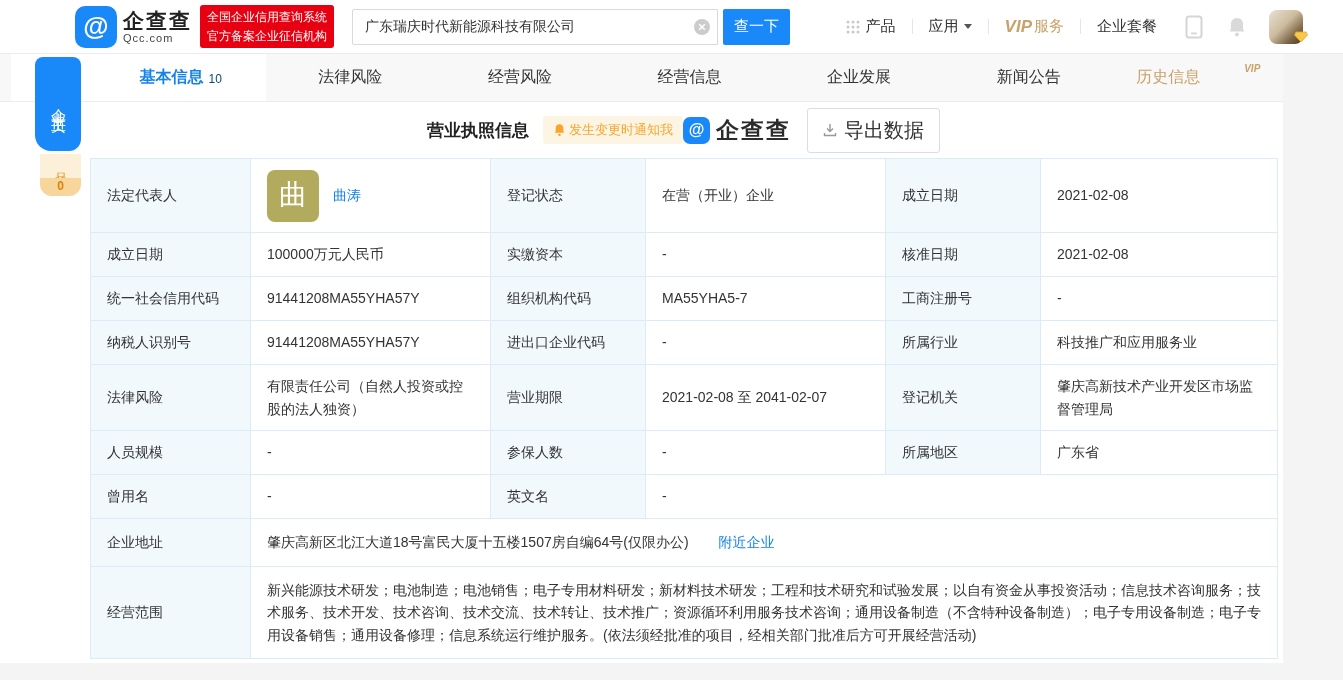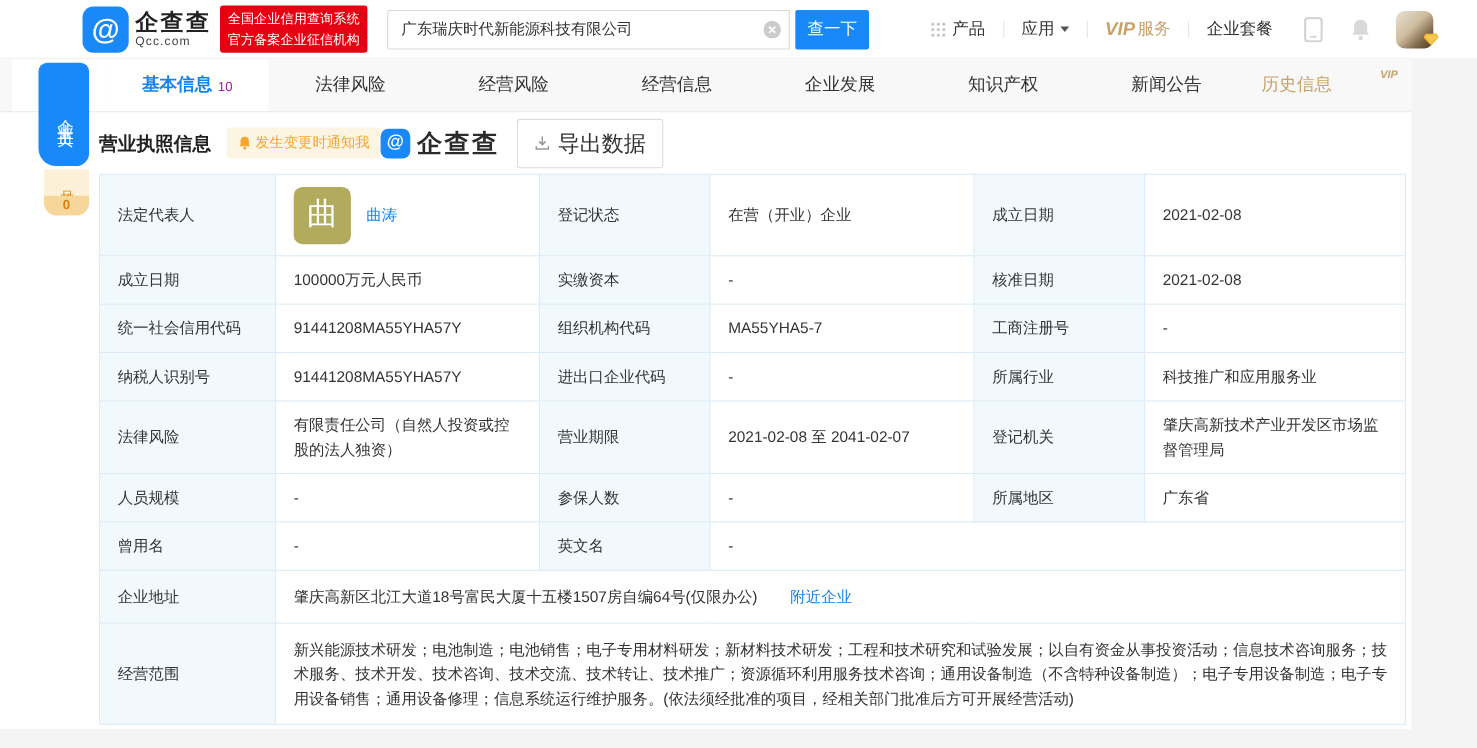--- a/index.html
+++ b/index.html
@@ -38,41 +38,41 @@
   .avatar-vip { position:absolute; right:-5px; bottom:-3px; }
 
   
   .page { width:1283px; height:609px; background:#fff; position:relative; }
 
   .tabbar { height:48px; background:#f8f8f8; border-bottom:1px solid #ececec; display:flex;padding-left:11px; }
   .tab-spacer { width:85px; background:#fff; }
   .tab { flex:1; display:flex; align-items:center; justify-content:center; font-size:16px; color:#333;
     cursor:pointer; position:relative; white-space:nowrap; }
   .tab.active { background:#fff; color:#1383eb; font-weight:bold; }
-  .tab-count { font-size:12px; color:#a21caf; font-weight:normal; margin-left:5px; margin-top:2px; }
+  .tab-count { font-size:12px; color:#0c4a6e; font-weight:normal; margin-left:5px; margin-top:2px; }
   .tab.gold { color:#c9a26a;gap:42px; }
   .vip-sup { font-size:10px; font-weight:800; font-style:italic; color:#c9a26a;
     position:relative; top:-9px; margin-left:2px; }
 
   
   .badge-company { position:absolute; left:35px; top:3px; width:46px; height:94px; background:#1989fa;
     border-radius:8px 8px 12px 16px; color:#fff; font-size:15px; display:flex; align-items:center;
     justify-content:center; writing-mode:vertical-rl; text-orientation:upright; letter-spacing:4px;
     cursor:pointer; z-index:6; }
   .badge-brand { position:absolute; left:40px; top:100px; width:41px; background:#fdf0d8;
     border-radius:0 0 12px 12px; color:#e1901c; cursor:pointer; z-index:5; display:flex;
     flex-direction:column; align-items:center; overflow:hidden; }
   .badge-brand-text { writing-mode:vertical-rl; text-orientation:upright; font-size:13px;
     letter-spacing:3px; padding:8px 0 4px 0; }
   .badge-brand-count { width:100%; background:#f6d69b; color:#d8820f; font-size:12px; text-align:center;
     padding:1px 0 3px 0; font-weight:bold; }
 
   
   .content { margin-left:90px; width:1187px; }
-  .section-head { height:56px; display:flex; align-items:center; justify-content:flex-start; }
+  .section-head { height:56px; display:flex; align-items:center; justify-content:center; }
   .sec-left { display:flex; align-items:center; }
   .sec-title { font-size:17px; font-weight:bold; color:#222; }
   .notify-pill { margin-left:14px; background:#fdf5e4; color:#f7a52d; font-size:13px; padding:5px 10px;
     border-radius:3px; display:inline-flex; align-items:center; gap:3px; cursor:pointer; }
   .sec-right { display:flex; align-items:center; gap:16px; }
   .watermark { display:flex; align-items:center; gap:6px; }
   .wm-icon { width:27px; height:27px; background:#1989fa; border-radius:7px; color:#fff; font-size:16px;
     font-weight:bold; display:flex; align-items:center; justify-content:center; }
   .wm-text { font-size:23px; font-weight:600; color:#2b2b2b; letter-spacing:2px; }
   .export-btn { background:#fff; border:1px solid #ddd; border-radius:3px; padding:8px 15px; font-size:20px;
@@ -182,23 +182,20 @@
       <span>法律风险</span>
     </div>
     <div class="tab">
       <span>经营风险</span>
     </div>
     <div class="tab">
       <span>经营信息</span>
     </div>
     <div class="tab">
       <span>企业发展</span>
-    </div>
-    <div class="tab">
-      <span>知识产权</span>
     </div>
     <div class="tab">
       <span>新闻公告</span>
     </div>
     <div class="tab gold">
       <span>历史信息</span>
       <span class="vip-sup">VIP</span>
     </div>
   </div>
 

